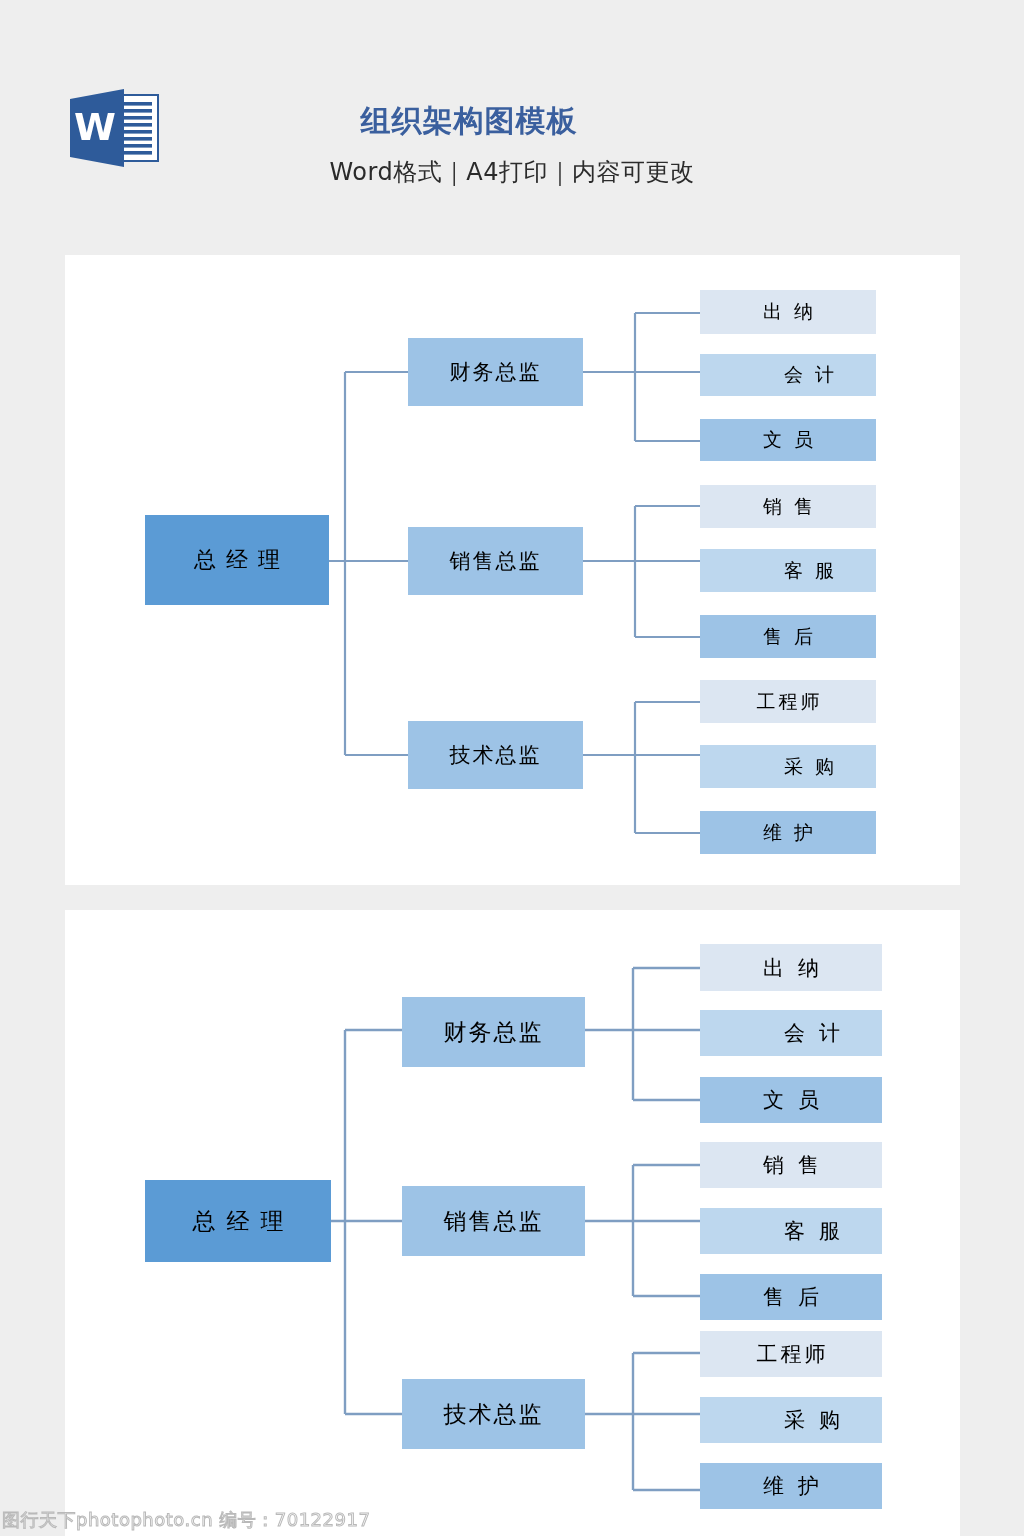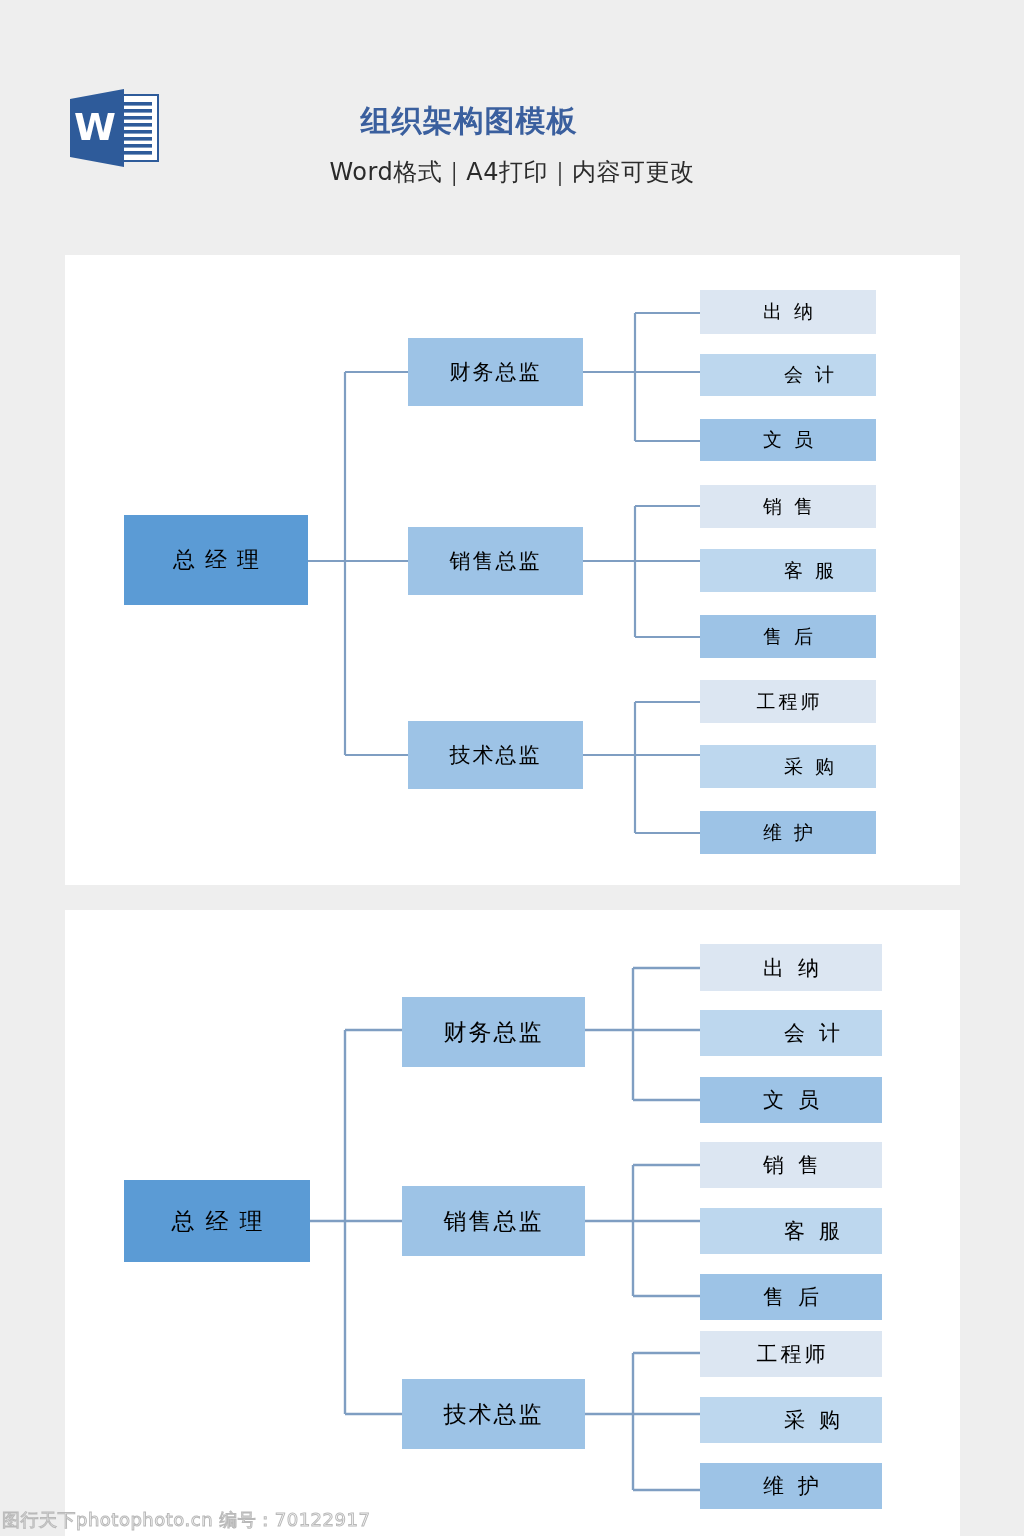--- a/index.html
+++ b/index.html
@@ -80,21 +80,21 @@
   .node {
     position: absolute;
     display: flex;
     align-items: center;
     justify-content: center;
     color: #000000;
     font-family: "DejaVu Sans", "Liberation Sans", sans-serif;
     box-sizing: border-box;
     white-space: nowrap;
   }
-  .node.root   { background: #5b9bd5; }
+  .node.root   { background: #5b9bd5; margin-left: 21px; }
   .node.mid    { background: #9dc3e6; }
   .node.leaf-1 { background: #dce6f2; }
   .node.leaf-2 { background: #bdd7ee; padding-left: 42px; }
   .node.leaf-3 { background: #9dc3e6; }
 
   
   .watermark {
     position: absolute;
     left: 2px;
     bottom: 4px;

